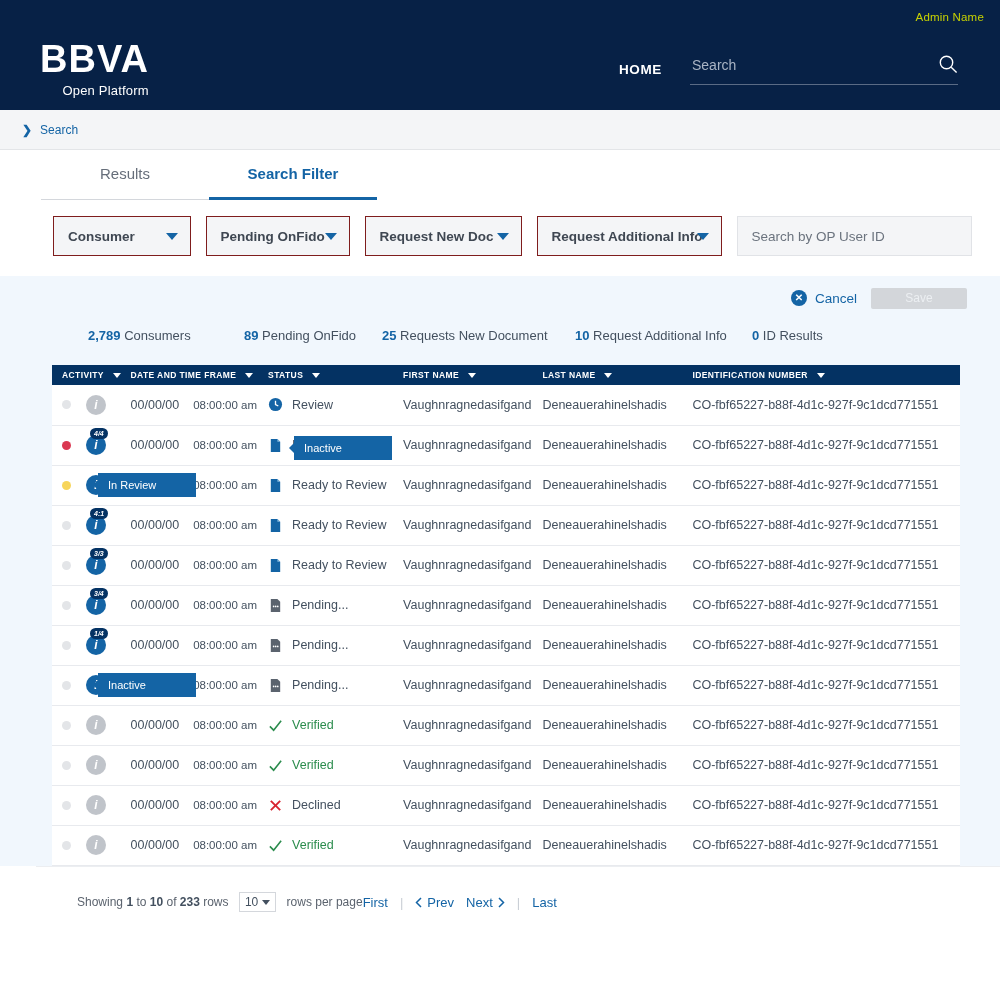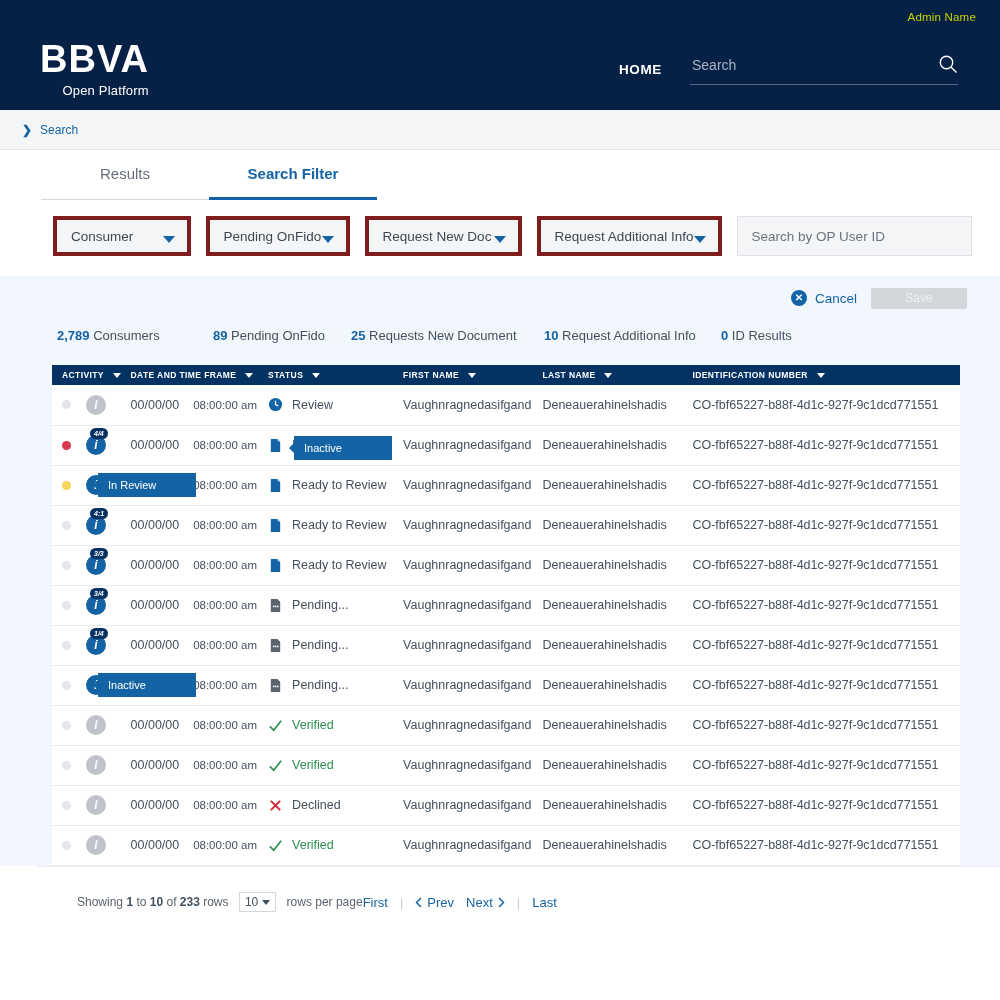--- a/index.html
+++ b/index.html
@@ -14,21 +14,21 @@
 
   
   .header {
     position: relative;
     height: 110px;
     background: #072146;
     padding: 0 28px;
   }
   .admin-name {
     position: absolute;
-    right: 24px;
+    right: 16px;
     top: 11px;
     color: #c8d200;
     font-size: 11.5px;
     letter-spacing: 0.2px;
   }
   .brand {
     position: absolute;
     left: 40px;
     top: 40px;
   }
@@ -120,27 +120,28 @@
   .filterbar {
     background: #ffffff;
     padding: 16px 28px 20px 53px;
     display: flex;
     gap: 15px;
   }
   .select {
     position: relative;
     height: 40px;
     background: #f4f5f7;
-    border: 4px solid #7f1d1d;
+    border: 1px solid #7f1d1d;
     display: flex;
     align-items: center;
     padding: 0 34px 0 14px;
     font-size: 13.5px;
     color: #3f4752;
     white-space: nowrap;
+    font-weight: bold;
   }
   .select .caret {
     position: absolute;
     right: 12px;
     top: 16px;
     width: 0; height: 0;
     border-left: 6px solid transparent;
     border-right: 6px solid transparent;
     border-top: 7px solid #1464a5;
   }
@@ -200,21 +201,21 @@
     color: #eceff2;
     font-size: 12px;
     text-align: center;
     line-height: 21px;
     border-radius: 2px;
   }
 
   
   .summary {
     display: flex;
-    padding: 8px 0 22px 57px;
+    padding: 8px 0 22px 88px;
     gap: 0;
     font-size: 13px;
     color: #43505f;
   }
   .summary .item { white-space: nowrap; }
   .summary .num { color: #1464a5; font-weight: bold; }
   .summary .i0 { width: 156px; }
   .summary .i1 { width: 138px; }
   .summary .i2 { width: 193px; }
   .summary .i3 { width: 177px; }

